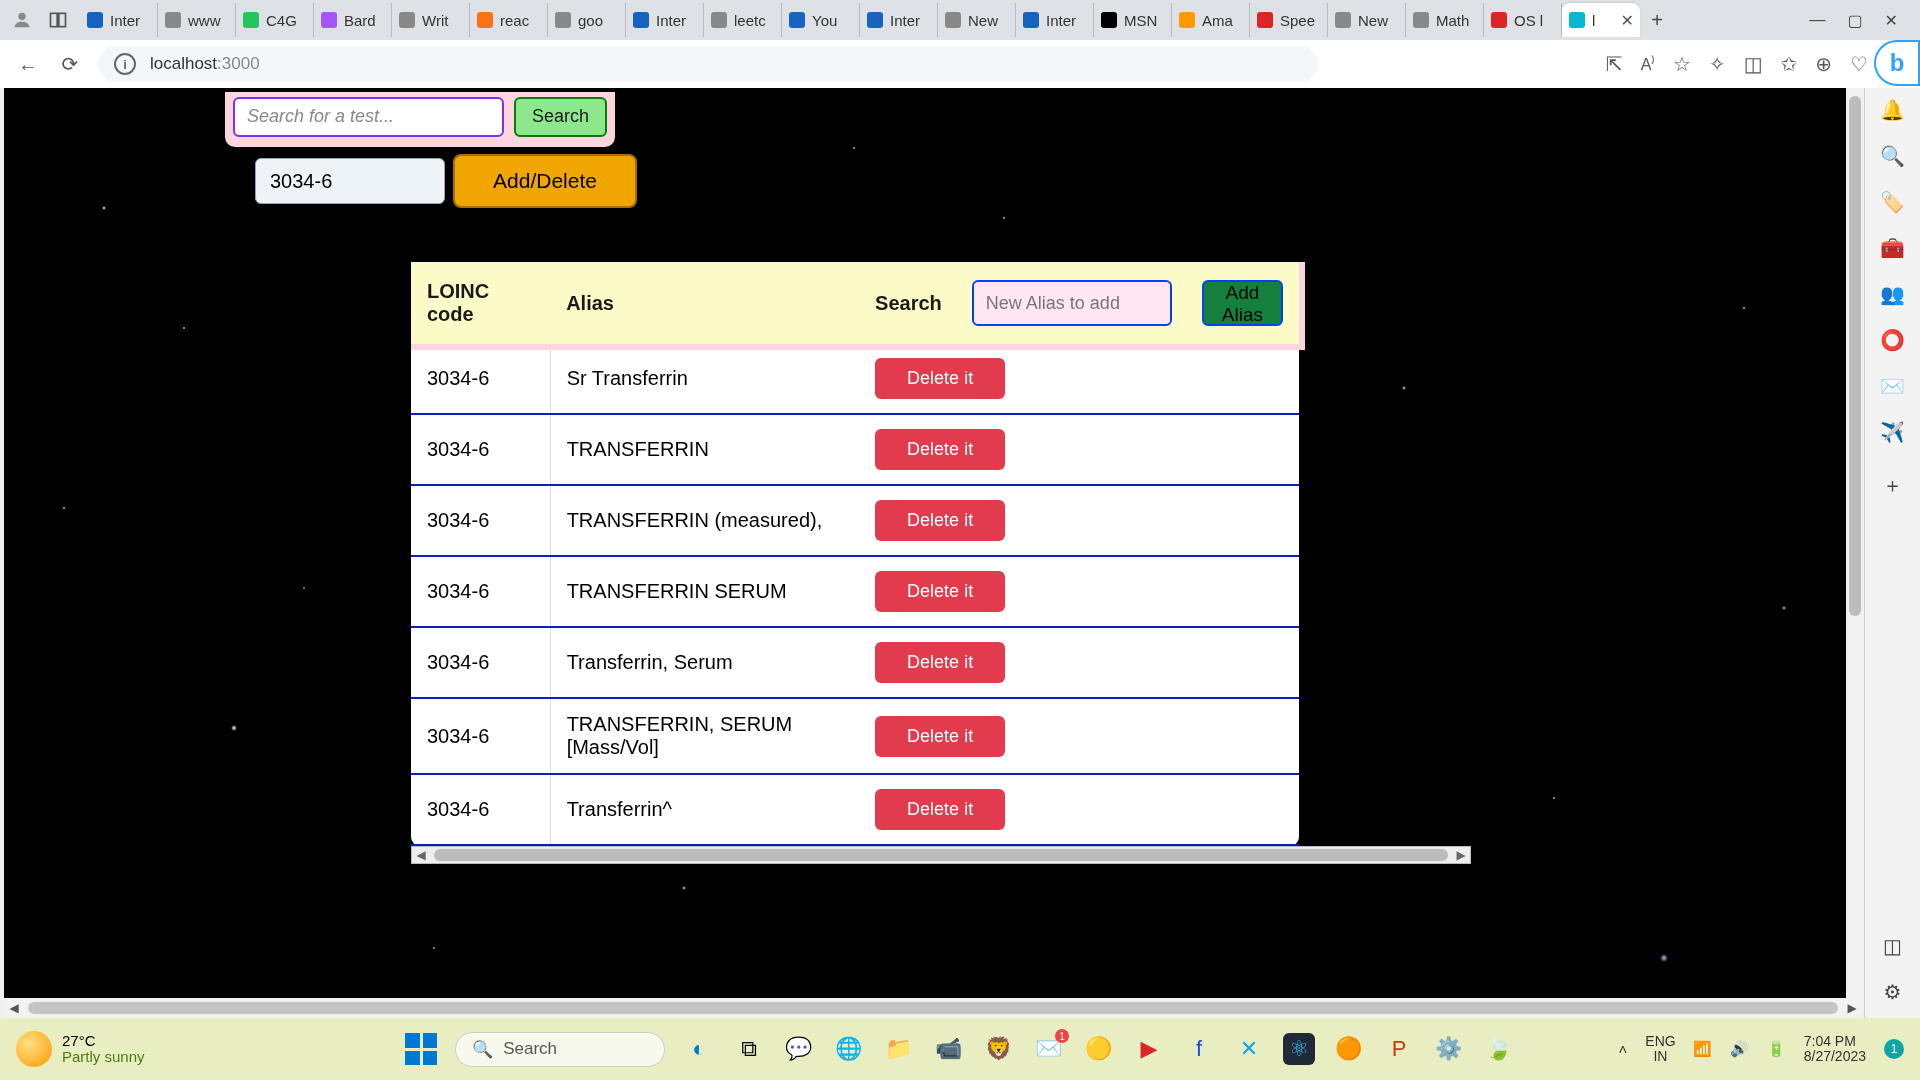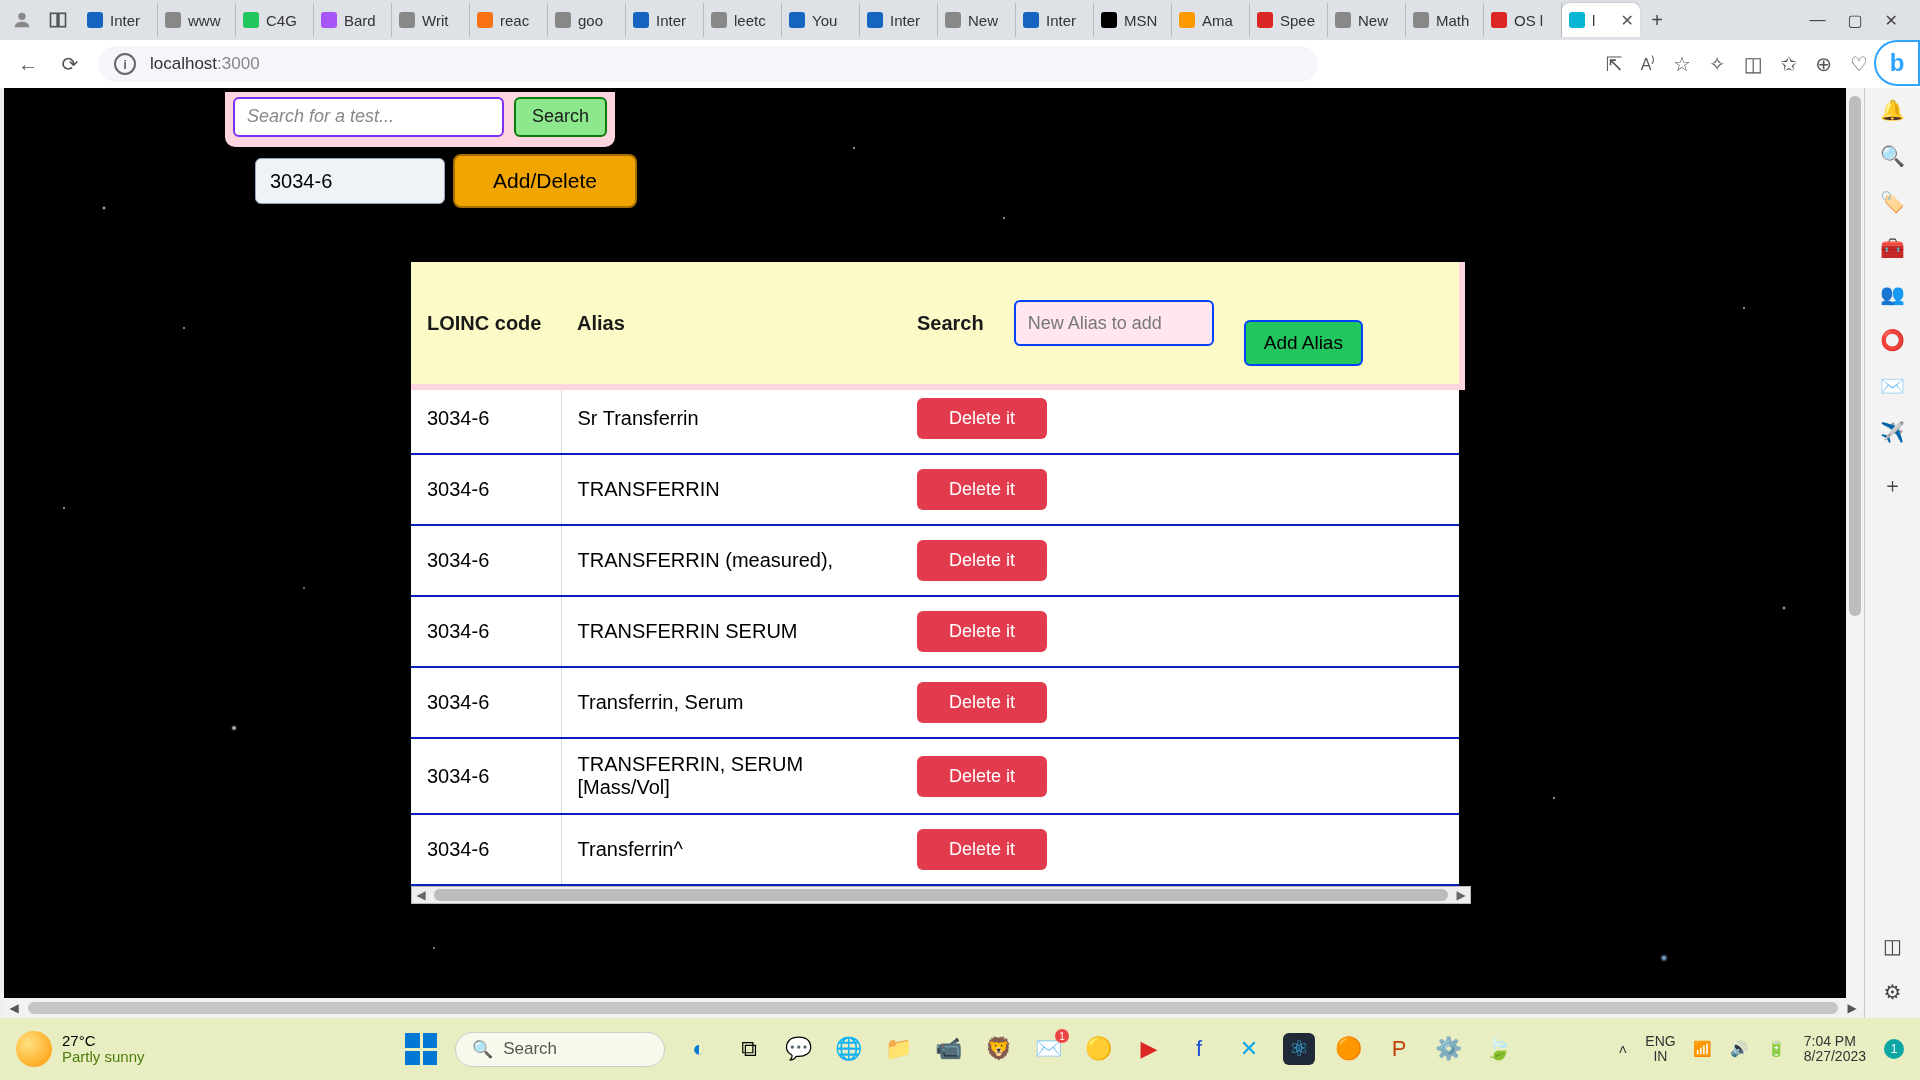--- a/index.html
+++ b/index.html
@@ -58,28 +58,28 @@
     .search-row { position:absolute; left:225px; top:4px; width:390px; height:55px; background:#fdd5de; border-radius:0 0 10px 10px; display:flex; align-items:center; padding: 0 8px 6px 8px; gap:10px;}
     .search-input { flex:1; height: 40px; border:2px solid #7b2ff7; background:#fff; border-radius:6px; padding: 0 12px; font-size:18px;font-style:italic;}
     .search-input::placeholder{color:#888;}
     .search-btn { height:40px; padding:0 16px; background:#8de78d; border:2px solid #0a7b0a; border-radius:6px; font-size:18px; color:#1a1a1a; cursor:pointer;}
     .adddel-row { position:absolute; left:255px; top:66px; display:flex; align-items:center; }
     .code-input { width:190px; height:46px; background:#eef3f7; border:1px solid #94a3b8; border-radius:6px; padding: 0 14px; font-size:20px;}
     .adddel-btn { width: 184px; height:54px; margin-left: 8px; background:#f0a500; border:2px solid #a66f00; border-radius:8px; font-size:21px; cursor:pointer;}
     
     .table-wrap { position:absolute; left:411px; top:174px; width:1060px;  }
     .table-wrap-inner{ overflow-x:auto; }
-    table.alias { width: 1048px; border-collapse: collapse; background:#fff;}
+    table.alias { width: 888px; border-collapse: collapse; background:#fff;border-radius:9px;}
     table.alias thead tr { background: #fcfbc7; }
     table.alias th { text-align:left; padding: 18px 16px; font-size:20px; font-weight:700; color:#1a1a1a;}
     table.alias thead { outline: 6px solid #fdd5de; }
     .th-action { display:flex; align-items:center; gap:30px; }
     .alias-input { width: 200px; height: 46px; background:#ffe6f0; border:2px solid #0040ff; border-radius:6px; padding: 0 12px; font-size:18px; color:#555;}
     .alias-input::placeholder{color:#777;}
-    .addalias-btn { height:46px; padding: 0 18px; background:#22c55e; border:2px solid #0040ff; border-radius:6px; font-size:19px;margin-top:40px;}
+    .addalias-btn { height:46px; padding: 0 18px; background:#15803d; border:2px solid #0040ff; border-radius:6px; font-size:19px;}
     table.alias tbody td { padding: 14px 16px; font-size:20px; border-bottom: 2px solid #0b1fbf; vertical-align: middle;}
     table.alias tbody tr td:first-child { border-right: 1px solid #d7dbe6; width: 150px;}
     table.alias tbody tr td:nth-child(2){ width: 340px;}
     .del-btn { background:#e23b4d; color:#fff; border:none; border-radius:6px; padding: 10px 32px; font-size:18px; cursor:pointer;}
     .hscroll { width:1060px; height:18px; background:#eee; border:1px solid #bbb;display:flex;align-items:center;}
     .hscroll .arrow{width:18px;text-align:center;color:#666;font-size:12px;}
     .hscroll .thumb{flex:1;height:12px;background:#bcbcbc;border-radius:6px;margin:0 4px;}
     
     .page-hscroll{ position:absolute; left:4px; bottom:0; width:1858px; height:20px; background:#f2f2f2;display:flex;align-items:center;}
     .page-hscroll .arrow{width:20px;text-align:center;color:#555;font-size:12px;}

